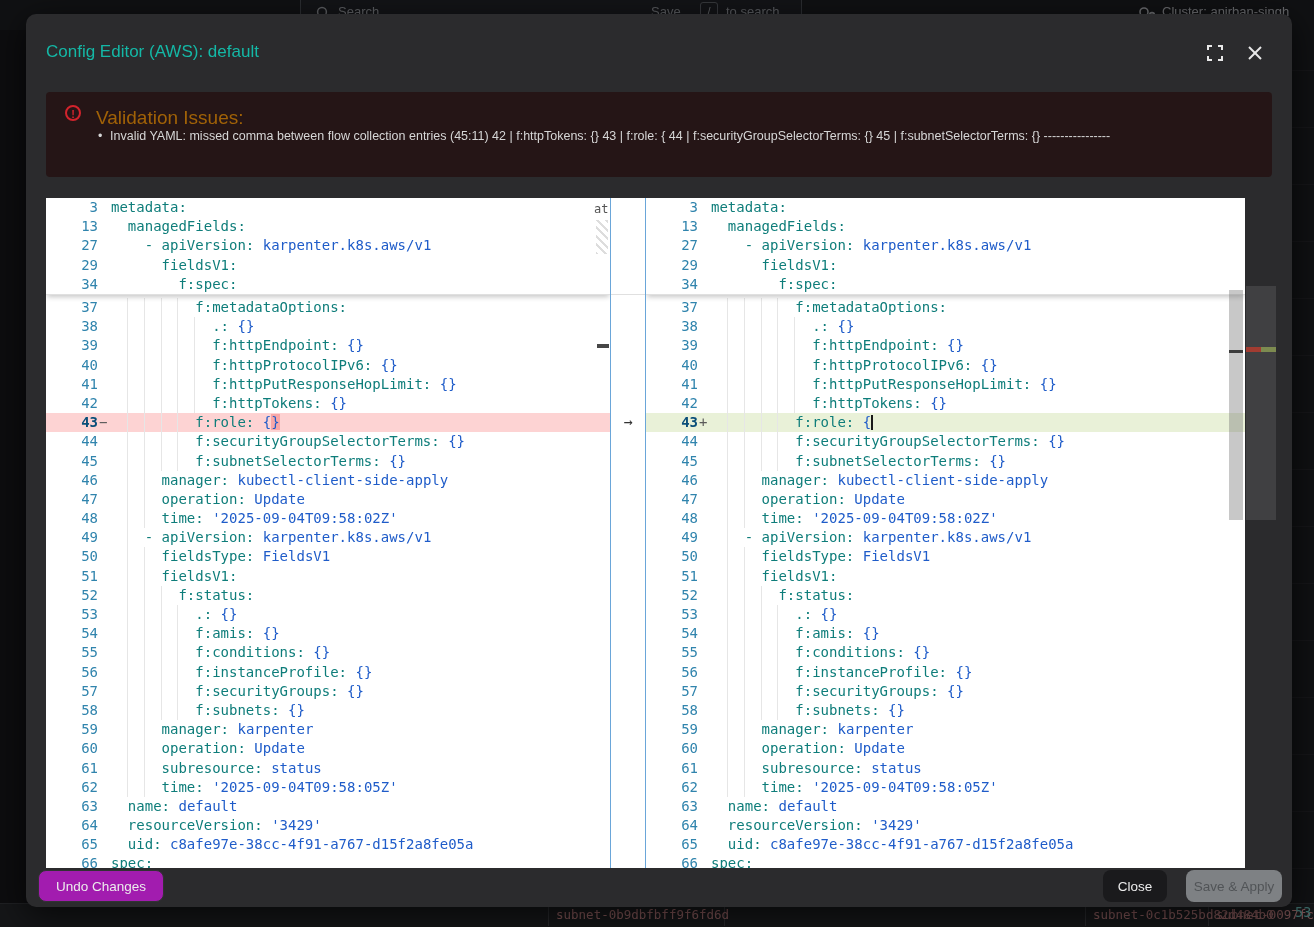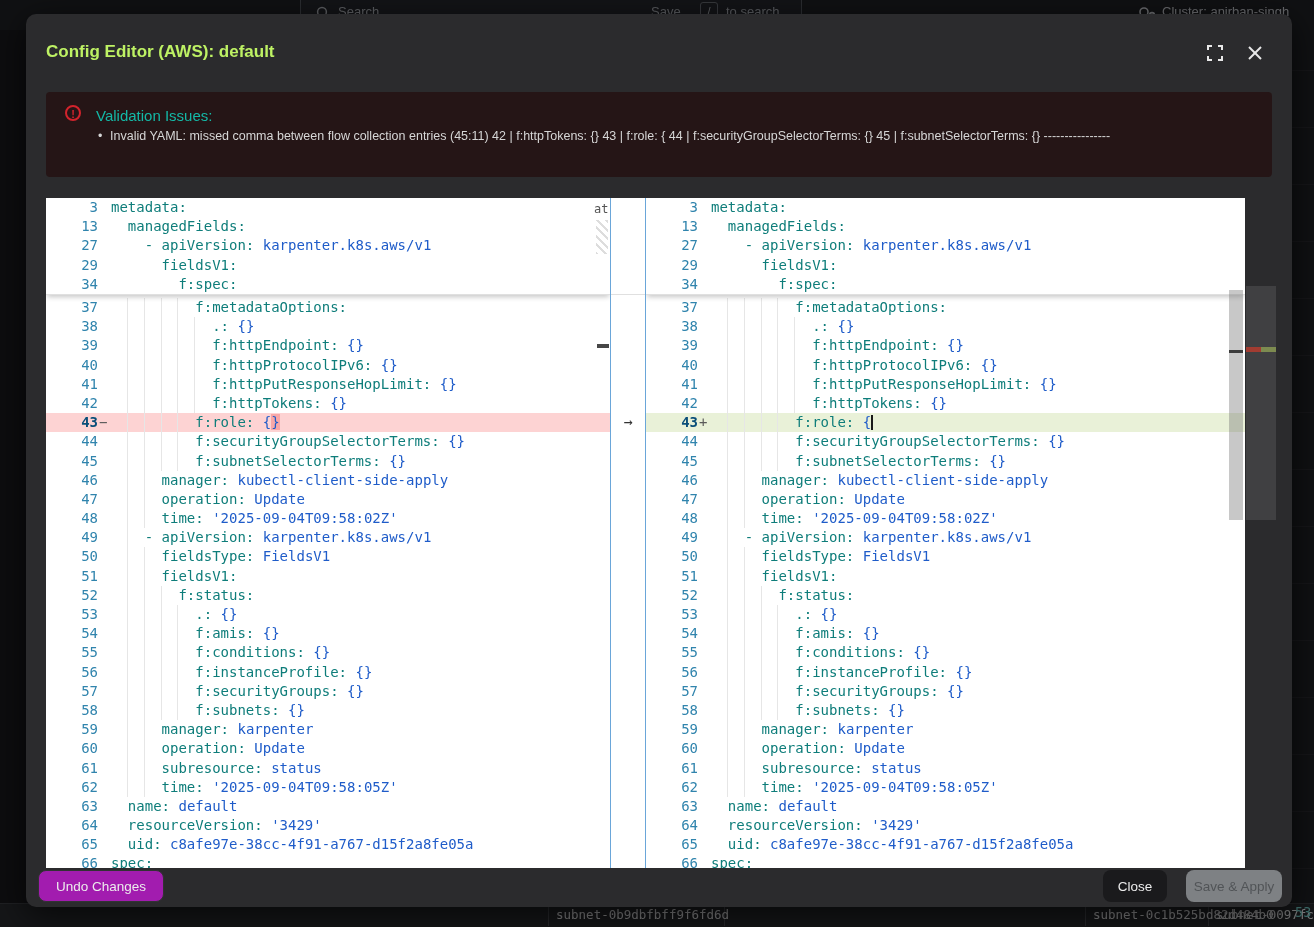--- a/index.html
+++ b/index.html
@@ -10,35 +10,35 @@
   .searchbox{position:absolute;left:300px;top:-16px;width:502px;height:44px;
              border:1px solid #53565c;border-radius:10px;background:#212327;box-sizing:border-box;}
   .tb-item{position:absolute;top:4px;font-size:13px;color:#b9bdc2;white-space:nowrap;}
   .kbd{position:absolute;top:2px;width:16px;height:17px;border:1px solid #6b6f75;border-radius:3px;
        font-size:11px;color:#b9bdc2;text-align:center;line-height:16px;}
   .cluster-txt{color:#d6d9dd;font-size:13px;}
   .rows-strip{position:absolute;right:0;top:14px;width:22px;height:889px;
               background:repeating-linear-gradient(180deg,#1b1c1e 0 56px,#26272a 56px 57px);}
   .bottomrow{position:absolute;left:0;top:903px;width:1314px;height:24px;background:#242629;
              border-top:1px solid #3a3c40;}
-  .subnet{position:absolute;top:3px;font-family:"DejaVu Sans Mono",monospace;font-size:12.5px;color:#ffffff;white-space:nowrap;}
+  .subnet{position:absolute;top:3px;font-family:"DejaVu Sans Mono",monospace;font-size:12.5px;color:#fca5a5;white-space:nowrap;}
   .celldiv{position:absolute;top:2px;width:1px;height:20px;background:#4a4c50;}
   .corner-frag{position:absolute;left:1295px;top:0px;font-size:13.5px;color:#7adfd8;font-family:"DejaVu Sans Mono",monospace;}
   .dim{position:absolute;inset:0;background:rgba(8,8,10,0.52);}
   
   .modal{position:absolute;left:26px;top:14px;width:1266px;height:893px;background:#2b2b2d;
          border-radius:10px;box-shadow:0 8px 34px rgba(0,0,0,.68);}
-  .m-title{position:absolute;left:20px;top:28px;font-size:17px;font-weight:700;color:#bef264;}
+  .m-title{position:absolute;left:20px;top:28px;font-size:17px;font-weight:400;color:#14b8a6;}
   .hicon{position:absolute;top:31px;width:16px;height:16px;cursor:pointer;}
   .hicon svg{display:block;}
   
   .banner{position:absolute;left:20px;top:78px;width:1226px;height:85px;background:#251516;border-radius:4px;box-sizing:border-box;}
   .v-icon{position:absolute;left:19px;top:13px;width:16px;height:16px;border:2px solid #d2232c;border-radius:50%;
           color:#d2232c;font-weight:bold;font-size:11px;text-align:center;line-height:15px;box-sizing:border-box;}
-  .v-title{position:absolute;left:50px;top:15px;font-size:15px;color:#14b8a6;}
+  .v-title{position:absolute;left:50px;top:15px;font-size:19px;color:#a16207;}
   .v-msg{position:absolute;left:64px;top:36px;width:1150px;font-size:12.5px;color:#d6d6d6;line-height:17px;}
   .v-bullet{position:absolute;left:-12px;top:0;}
   .v-line{white-space:nowrap;overflow:hidden;}
   
   .editor{position:absolute;left:20px;top:184px;width:1199px;height:670px;background:#fff;overflow:hidden;
           font-family:"DejaVu Sans Mono",monospace;font-size:14px;}
   .pane{position:absolute;top:0;height:670px;background:#fff;overflow:hidden;}
   .pane.left{left:0;width:564px;}
   .pane.right{left:600px;width:599px;}
   .gutter{position:absolute;left:564px;top:0;width:36px;height:670px;background:#fff;box-sizing:border-box;

